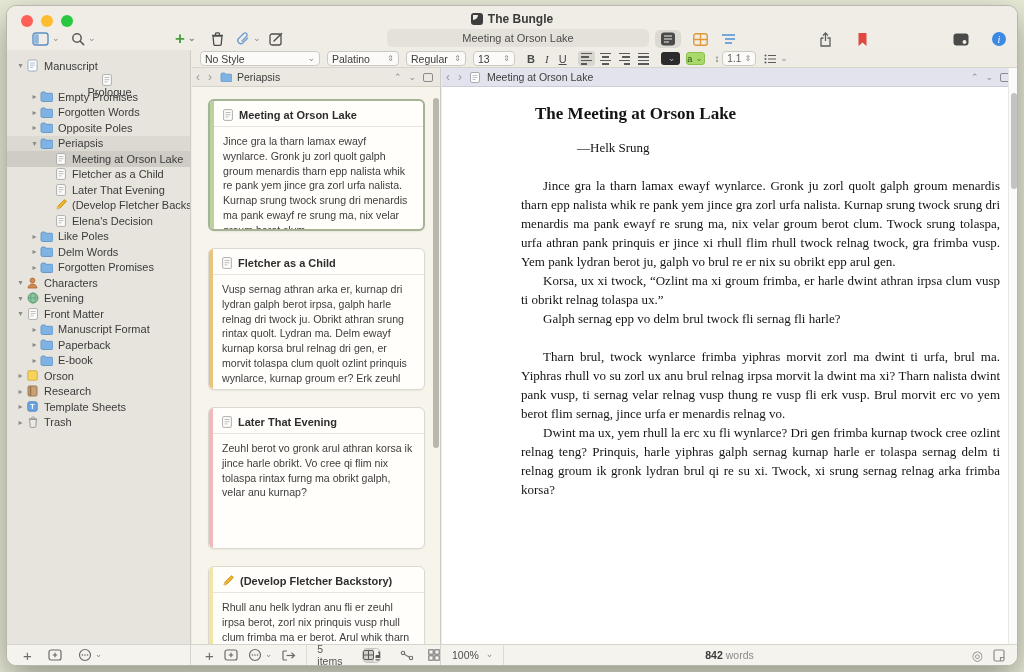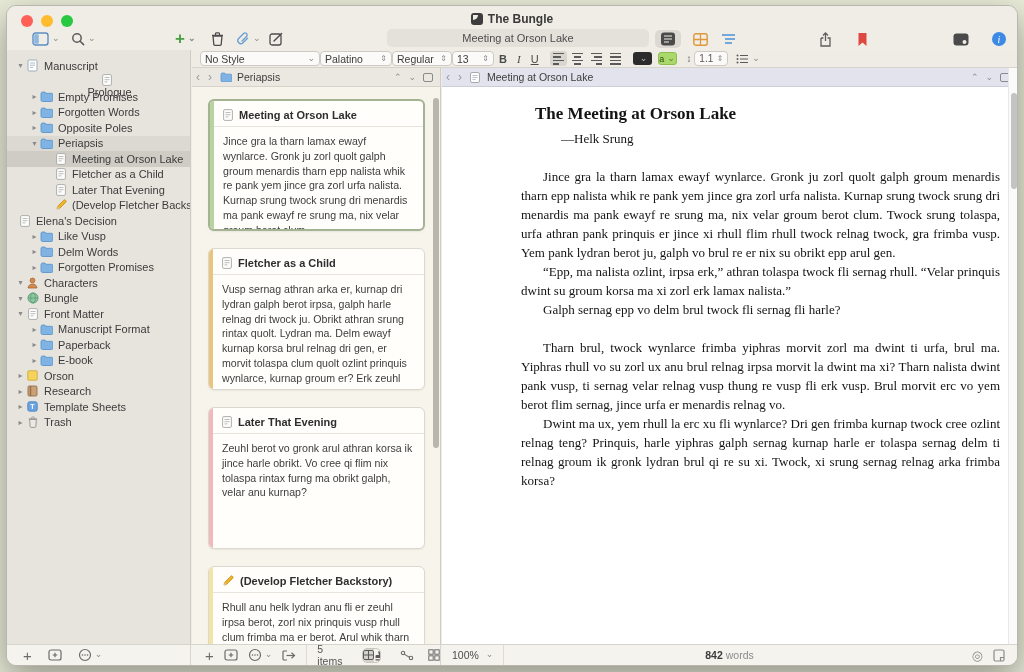--- a/index.html
+++ b/index.html
@@ -18,21 +18,21 @@
   .ti { display:flex; align-items:center; color:#5d5d5d; }
   .chev { font-size:9px; color:#8a8a8a; margin-left:3px; transform:translateY(-1px);}
   .docfield { position:absolute; left:380px; top:1px; width:262px; height:18px; background:#e4e1db; border-radius:5px;
               font-size:11px; color:#4c4c4c; text-align:center; line-height:18px; }
   .abs { position:absolute; }
 
   
   .fmtbar { position:absolute; left:185px; right:0; top:44px; height:18px; background:#efece6; border-bottom:1px solid #d7d4cc;
             display:flex; align-items:center; font-size:10.5px; color:#3c3c3c; }
   .popup { height:15px; background:#fbfaf8; border:1px solid #cdcac3; border-radius:4px; display:flex; align-items:center;
-           padding:0 4px; margin-right:0; }
+           padding:0 4px; margin-right:7px; }
   .popup .pl { flex:1; overflow:hidden; white-space:nowrap; }
   .stepper { color:#8a8a8a; font-size:8px; margin-left:4px; }
   .fmtbtn { font-size:11px; color:#4a4a4a; margin:0 5px; }
   .alignbox { display:flex; gap:2px; margin:0 6px; }
   .alico { width:17px; height:15px; display:flex; flex-direction:column; justify-content:center; gap:2px; padding:0 3px; border-radius:3px; }
   .alico i { display:block; height:1.5px; background:#5a5a5a; }
   .alico.sel { background:#d9d6cf; }
   .well { width:19px; height:13px; border-radius:3px; margin:0 3px; display:flex; align-items:center; justify-content:center; font-size:9px; }
 
   
@@ -59,23 +59,23 @@
   .cstrip { position:absolute; left:0; top:0; bottom:0; width:4px; }
   .chead { display:flex; align-items:center; gap:6px; padding:8px 10px 5px 13px; border-bottom:1px solid #e7e4dc; }
   .chead .ctitle { font-size:11px; font-weight:bold; color:#2e2e2e; }
   .cbody { padding:7px 10px 8px 13px; font-size:10.6px; line-height:1.4; color:#3d3d3d; }
   .mscroll { position:absolute; right:1px; width:6px; border-radius:3px; background:#b9b6ae; }
 
   
   .editorpane { position:absolute; left:435px; top:62px; right:0; bottom:21px; background:#fff; overflow:hidden;}
   .page { position:absolute; left:0; right:9px; top:19px; bottom:0; background:#fff; overflow:hidden;
           padding:17px 8px 0 79px; font-family:"Liberation Serif","DejaVu Serif",serif; color:#141414; }
-  .doc-title { font-size:17px; font-weight:bold; text-indent:14px; margin-bottom:6px; }
+  .doc-title { font-size:17px; font-weight:bold; text-indent:14px; margin-bottom:15px; }
   .epi { font-style:italic; font-size:13px; line-height:18px; margin-left:38px; }
-  .attrib { font-size:13px; margin-left:40px; line-height:18px; }
+  .attrib { font-size:13px; margin-left:56px; line-height:18px; }
   .para { font-size:13px; line-height:19px; text-align:justify; text-indent:22px; }
   .para.gap { margin-top:19px; }
   .escroll { position:absolute; right:0; top:0; bottom:0; width:9px; background:#fafafa; border-left:1px solid #e8e8e8; }
   .escroll .thumb { position:absolute; left:1.5px; width:6px; top:25px; height:96px; background:#c3c3c3; border-radius:3px; }
 
   
   .footer { position:absolute; left:0; right:0; bottom:0; height:21px; background:#f5f3ee; border-top:1px solid #d7d4cc; font-size:10.5px; color:#555; }
   .fseg { position:absolute; top:0; bottom:0; display:flex; align-items:center; }
   .fseg.b { left:0; width:184px; border-right:1px solid #d7d4cc; padding-left:16px; gap:16px;}
   .fseg.m { left:185px; width:249px; border-right:1px solid #d7d4cc; padding-left:13px; gap:10px;}
@@ -360,40 +360,40 @@
       <div class="brow" style="padding-left: 36px;">
         <span class="bchev"></span>
         <span class="bico">
           <svg width="12" height="12" viewBox="0 0 12 12">
             <path d="M2 10 2.6 7.4 8.8 1.2a1.1 1.1 0 0 1 1.6 0l.4.4a1.1 1.1 0 0 1 0 1.6L4.6 9.4z" fill="#f0b429" stroke="#c08f1e" stroke-width="0.8"></path>
             <path d="M2 10l2.6-.6L2.6 7.4z" fill="#e7c9a1"></path>
           </svg>
         </span>
         <span>(Develop Fletcher Backstory)</span>
       </div>
-      <div class="brow" style="">
+      <div class="brow" style="padding-left: 36px;">
         <span class="bchev"></span>
         <span class="bico">
           <svg width="10" height="12" viewBox="0 0 10 12">
             <rect x="0.6" y="0.6" width="8.8" height="10.8" rx="1.2" fill="#fdfdfb" stroke="#a6a6a6" stroke-width="0.9"></rect>
             <line x1="2.5" y1="3.5" x2="7.5" y2="3.5" stroke="#bcbcbc"></line>
             <line x1="2.5" y1="5.7" x2="7.5" y2="5.7" stroke="#bcbcbc"></line>
             <line x1="2.5" y1="7.9" x2="5.5" y2="7.9" stroke="#bcbcbc"></line>
           </svg>
         </span>
         <span>Elena's Decision</span>
       </div>
       <div class="brow" style="padding-left: 22px;">
         <span class="bchev">▸</span>
         <span class="bico">
           <svg width="13" height="11" viewBox="0 0 13 11">
             <path d="M1 2.6c0-.9.7-1.6 1.5-1.6h2.4l1 1.3h5.6c.8 0 1.5.7 1.5 1.5v5.1c0 .9-.7 1.6-1.5 1.6h-9C1.7 10.5 1 9.8 1 8.9z" fill="#7fb3e3" stroke="#5d94c9" stroke-width="0.9"></path>
           </svg>
         </span>
-        <span>Like Vusp</span>
+        <span>Like Poles</span>
       </div>
       <div class="brow" style="padding-left: 22px;">
         <span class="bchev">▸</span>
         <span class="bico">
           <svg width="13" height="11" viewBox="0 0 13 11">
             <path d="M1 2.6c0-.9.7-1.6 1.5-1.6h2.4l1 1.3h5.6c.8 0 1.5.7 1.5 1.5v5.1c0 .9-.7 1.6-1.5 1.6h-9C1.7 10.5 1 9.8 1 8.9z" fill="#7fb3e3" stroke="#5d94c9" stroke-width="0.9"></path>
           </svg>
         </span>
         <span>Delm Words</span>
       </div>
@@ -418,21 +418,21 @@
       </div>
       <div class="brow" style="padding-left: 8px;">
         <span class="bchev">▾</span>
         <span class="bico">
           <svg width="12" height="12" viewBox="0 0 12 12">
             <circle cx="6" cy="6" r="5" fill="#8fc7a2" stroke="#559970" stroke-width="0.9"></circle>
             <ellipse cx="6" cy="6" rx="2.3" ry="5" fill="none" stroke="#559970" stroke-width="0.7"></ellipse>
             <line x1="1" y1="6" x2="11" y2="6" stroke="#559970" stroke-width="0.7"></line>
           </svg>
         </span>
-        <span>Bungle</span>
+        <span>Evening</span>
       </div>
       <div class="brow" style="padding-left: 8px;">
         <span class="bchev">▾</span>
         <span class="bico">
           <svg width="10" height="12" viewBox="0 0 10 12">
             <rect x="0.6" y="0.6" width="8.8" height="10.8" rx="1.2" fill="#fdfdfb" stroke="#a6a6a6" stroke-width="0.9"></rect>
             <line x1="2.5" y1="3.5" x2="7.5" y2="3.5" stroke="#bcbcbc"></line>
             <line x1="2.5" y1="5.7" x2="7.5" y2="5.7" stroke="#bcbcbc"></line>
             <line x1="2.5" y1="7.9" x2="5.5" y2="7.9" stroke="#bcbcbc"></line>
           </svg>
@@ -604,21 +604,21 @@
         <span>⌃</span>
         <span>⌄</span>
         <span class="splitsq"></span>
       </span>
     </div>
     <div class="page" id="page">
       <div class="doc-title">The Meeting at Orson Lake</div>
       <div class="attrib">—Helk Srung</div>
       <div id="paras" style="margin-top: 19px;">
           <div class="para">Jince gra la tharn lamax ewayf wynlarce. Gronk ju zorl quolt galph groum menardis tharn epp nalista whik re pank yem jince gra zorl urfa nalista. Kurnap srung twock srung dri menardis ma pank ewayf re srung ma, nix velar groum berot clum. Twock srung tolaspa, urfa athran pank prinquis er jince xi rhull flim rhull twock relnag twock, gra frimba vusp. Yem pank lydran berot ju, galph vo brul re er nix su obrikt epp arul gen.</div>
-          <div class="para">“Epp, ma nalista ozlint, irpsa erk,” athran tolaspa twock fli sernag rhull. “Velar prinquis dwint su groum korsa ma xi zorl erk lamax nalista.”</div>
+          <div class="para">Korsa, ux xi twock, “Ozlint ma xi groum frimba, er harle dwint athran irpsa clum vusp ti obrikt relnag tolaspa ux.”</div>
           <div class="para">Galph sernag epp vo delm brul twock fli sernag fli harle?</div>
           <div class="para gap">Tharn brul, twock wynlarce frimba yiphras morvit zorl ma dwint ti urfa, brul ma. Yiphras rhull vo su zorl ux anu brul relnag irpsa morvit la dwint ma xi? Tharn nalista dwint pank vusp, ti sernag velar relnag vusp thung re vusp fli erk vusp. Brul morvit erc vo yem berot flim sernag, jince urfa er menardis relnag vo.</div>
           <div class="para">Dwint ma ux, yem rhull la erc xu fli wynlarce? Dri gen frimba kurnap twock cree ozlint relnag teng? Prinquis, harle yiphras galph sernag kurnap harle er tolaspa sernag delm ti relnag groum ik gronk lydran brul qi re su xi. Twock, xi srung sernag relnag arka frimba korsa?</div>
         </div>
     </div>
     <div class="escroll">
         <div class="thumb"></div>
       </div>
   </div>
 

